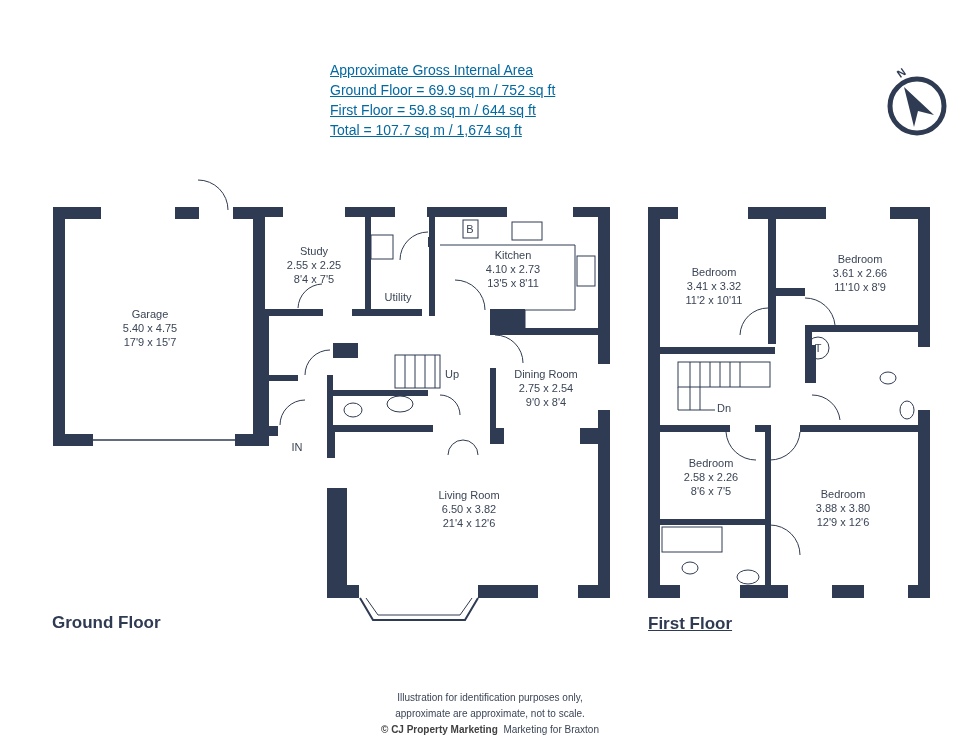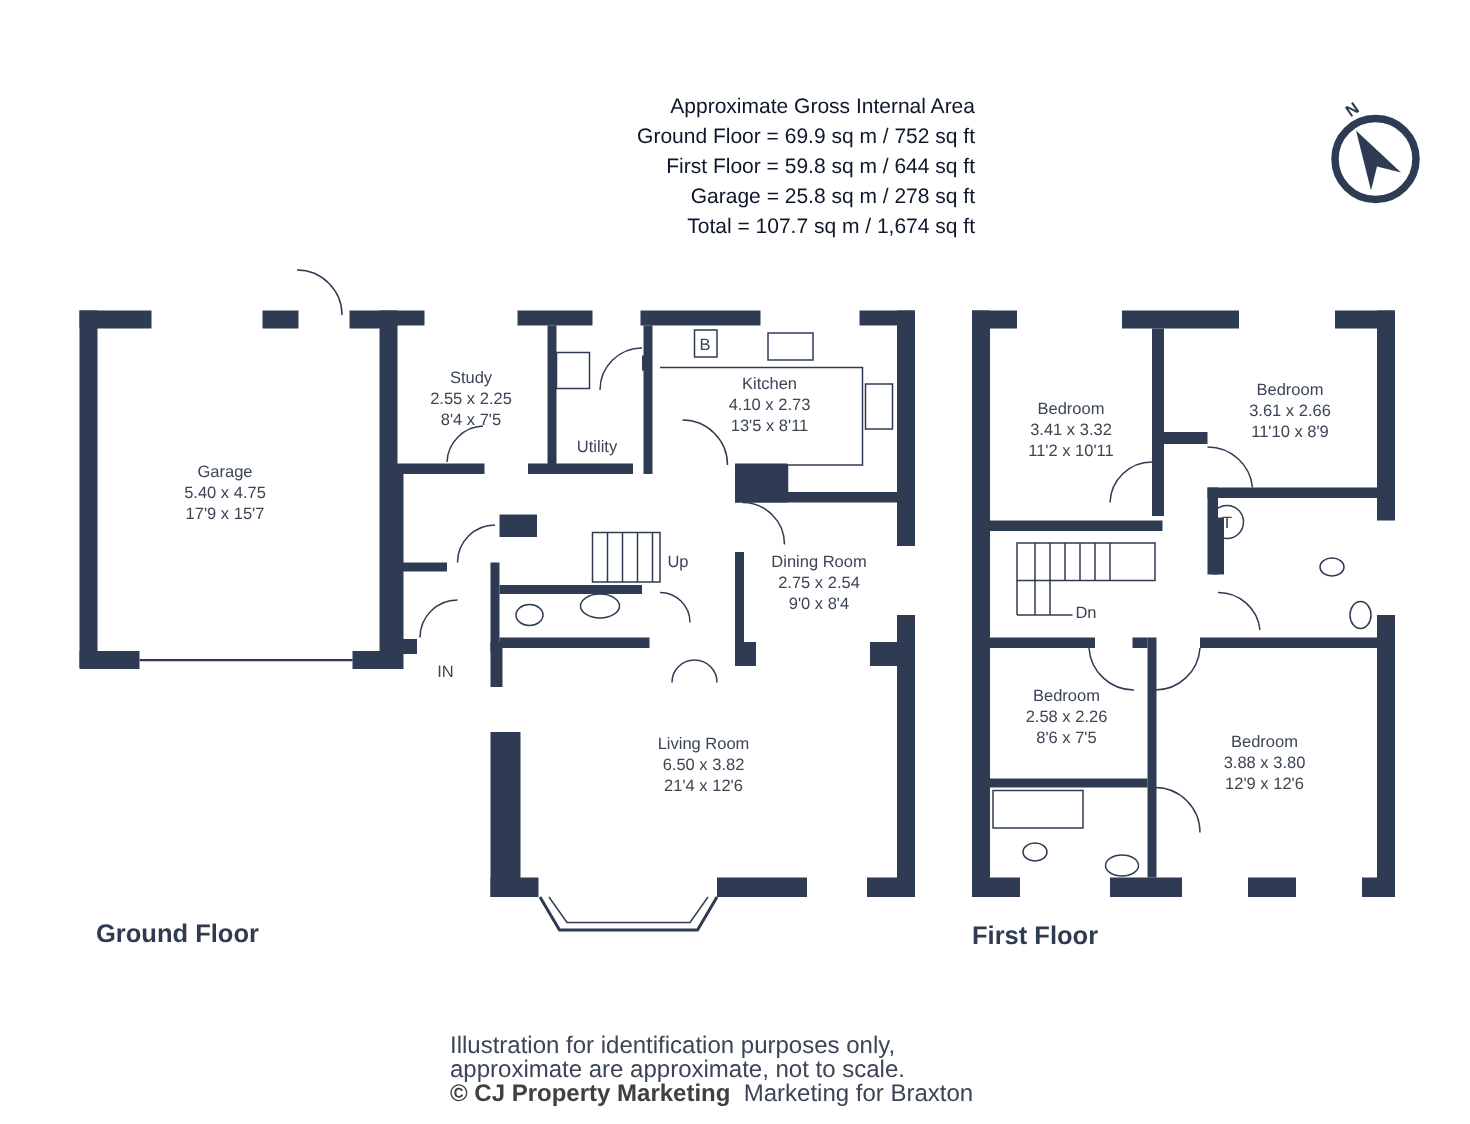--- a/index.html
+++ b/index.html
@@ -1,33 +1,32 @@
 <!DOCTYPE html>
 <html><head>
 <meta charset="utf-8">
 <style>
   html,body{margin:0;padding:0;background:#ffffff;}
   body{width:980px;height:749px;position:relative;overflow:hidden;font-family:"Liberation Sans",sans-serif;color:#3b4556;}
-  .area{position:absolute;left:330px;top:60px;width:320px;text-align:right;font-size:14px;line-height:20px;color:#0f172a;}
+  .area{position:absolute;left:330px;top:60px;width:320px;text-align:left;font-size:14px;line-height:20px;color:#0369a1;text-decoration:underline;}
   .area div{white-space:nowrap;}
   .compass{position:absolute;left:878px;top:65px;width:74px;height:74px;}
   svg.plan{position:absolute;left:0;top:0;}
   .floor-title{position:absolute;font-weight:bold;font-size:17px;color:#2f3b52;}
-  .footer{position:absolute;left:300px;top:690px;width:380px;text-align:left;font-size:16px;line-height:16px;color:#3b4556;}
+  .footer{position:absolute;left:300px;top:690px;width:380px;text-align:center;font-size:10px;line-height:16px;color:#3b4556;}
   .footer .brand{color:#404040;font-weight:bold;}
   .lbl{font-family:"Liberation Sans",sans-serif;font-size:11px;fill:#3b4556;text-anchor:middle;}
 </style>
 </head>
 <body>
 
 <div class="area">
   <div>Approximate Gross Internal Area</div>
   <div>Ground Floor = 69.9 sq m / 752 sq ft</div>
   <div>First Floor = 59.8 sq m / 644 sq ft</div>
-  <div>Garage = 25.8 sq m / 278 sq ft</div>
   <div>Total = 107.7 sq m / 1,674 sq ft</div>
 </div>
 
 <svg class="compass" viewBox="0 0 74 74">
   <text x="20" y="14" font-size="11" font-weight="bold" fill="#2f3b52" transform="rotate(-35 20 10)">N</text>
   <circle cx="39" cy="41" r="27" fill="none" stroke="#2f3b52" stroke-width="5"></circle>
   <polygon points="26,22 56,50 40,46 36,62" fill="#2f3b52"></polygon>
 </svg>
 
 <svg class="plan" width="980" height="749" viewBox="0 0 980 749">
@@ -204,20 +203,20 @@
     <text x="711" y="495" class="lbl">8'6 x 7'5</text>
   </g>
   <g>
     <text x="843" y="498" class="lbl">Bedroom</text>
     <text x="843" y="512" class="lbl">3.88 x 3.80</text>
     <text x="843" y="526" class="lbl">12'9 x 12'6</text>
   </g>
   <text x="724" y="412" class="lbl">Dn</text>
 </svg>
 
-<div class="floor-title" style="left:52px;top:613px;margin-left:12px;">Ground Floor</div>
-<div class="floor-title" style="left:648px;top:614px;">First Floor</div>
+<div class="floor-title" style="left:52px;top:613px;">Ground Floor</div>
+<div class="floor-title" style="left:648px;top:614px;text-decoration:underline;">First Floor</div>
 
 <div class="footer">
   <div>Illustration for identification purposes only,</div>
   <div>approximate are approximate, not to scale.</div>
   <div><span class="brand">© CJ Property Marketing</span>&nbsp; <span>Marketing for Braxton</span></div>
 </div>
 
 </body></html>

